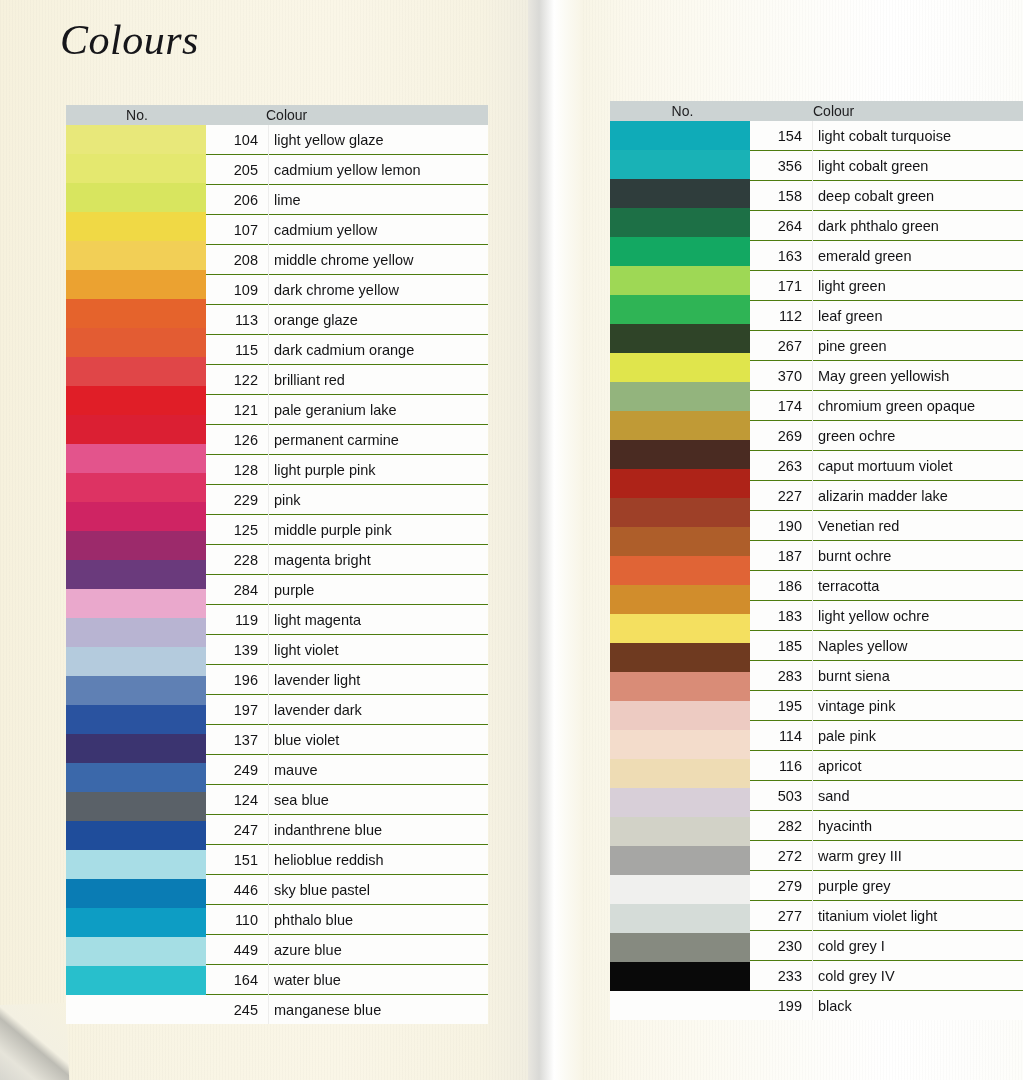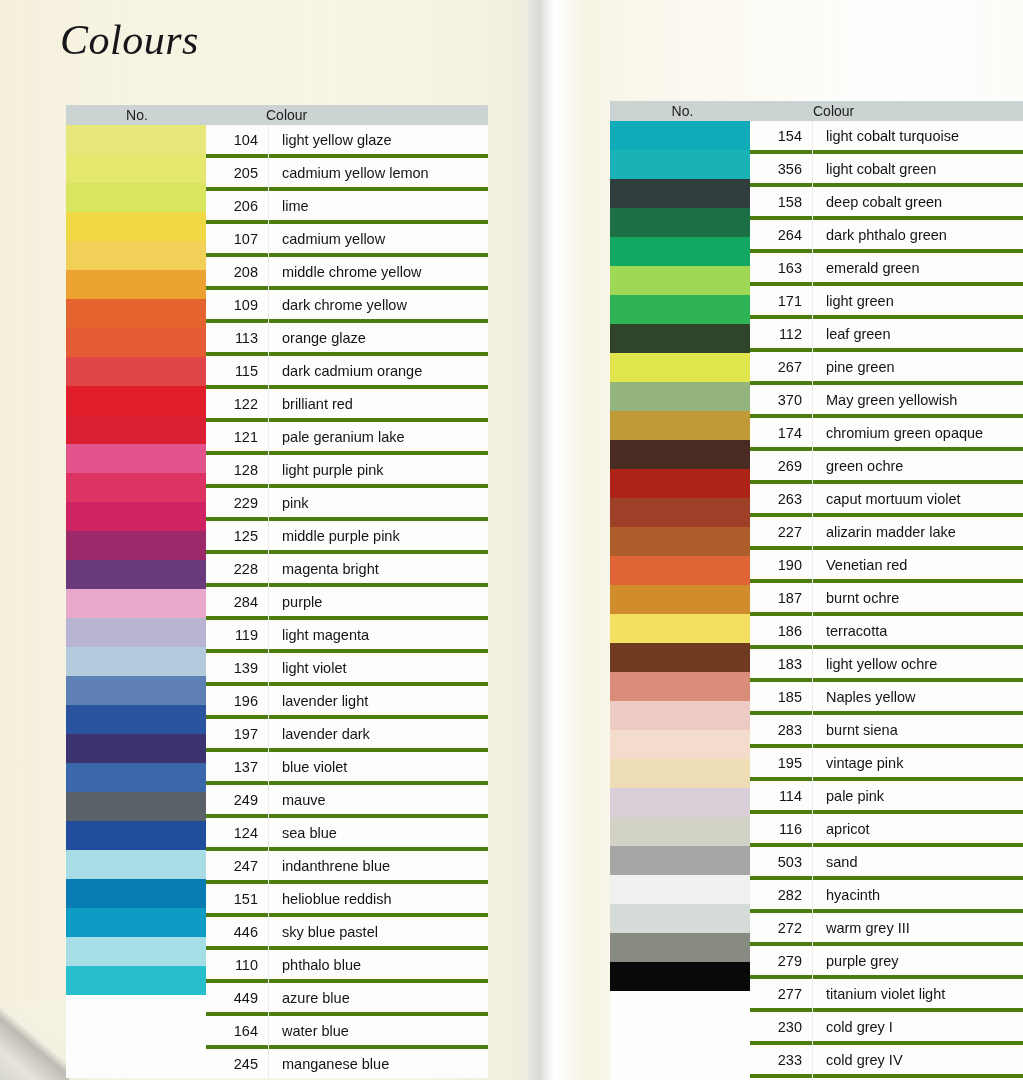--- a/index.html
+++ b/index.html
@@ -122,35 +122,35 @@
 
   .rows {
     position: relative;
     z-index: 2;
     margin-left: 140px;
   }
   .row {
     height: 29px;
     display: flex;
     align-items: center;
-    border-bottom: 4px solid #4d7c0f;
+    border-bottom: 1px solid #4d7c0f;
     background: transparent;
   }
   .row:last-child { border-bottom: none; justify-content: center; }
   .cell-no {
     width: 62px;
     text-align: right;
     padding-right: 10px;
     font-size: 14.5px;
     color: #141416;
     box-sizing: border-box;
   }
   .cell-name {
     flex: 1;
-    padding-left: 14px;
+    padding-left: 6px;
     font-size: 14.5px;
     color: #141416;
     white-space: nowrap;
   }
 
   
   .rows::before {
     content: "";
     position: absolute;
     left: 62px;
@@ -251,20 +251,24 @@
           </div>
           <div class="row">
             <div class="cell-no">122</div>
             <div class="cell-name">brilliant red</div>
           </div>
           <div class="row">
             <div class="cell-no">121</div>
             <div class="cell-name">pale geranium lake</div>
           </div>
           <div class="row">
+            <div class="cell-no">126</div>
+            <div class="cell-name">permanent carmine</div>
+          </div>
+          <div class="row">
             <div class="cell-no">128</div>
             <div class="cell-name">light purple pink</div>
           </div>
           <div class="row">
             <div class="cell-no">229</div>
             <div class="cell-name">pink</div>
           </div>
           <div class="row">
             <div class="cell-no">125</div>
             <div class="cell-name">middle purple pink</div>

